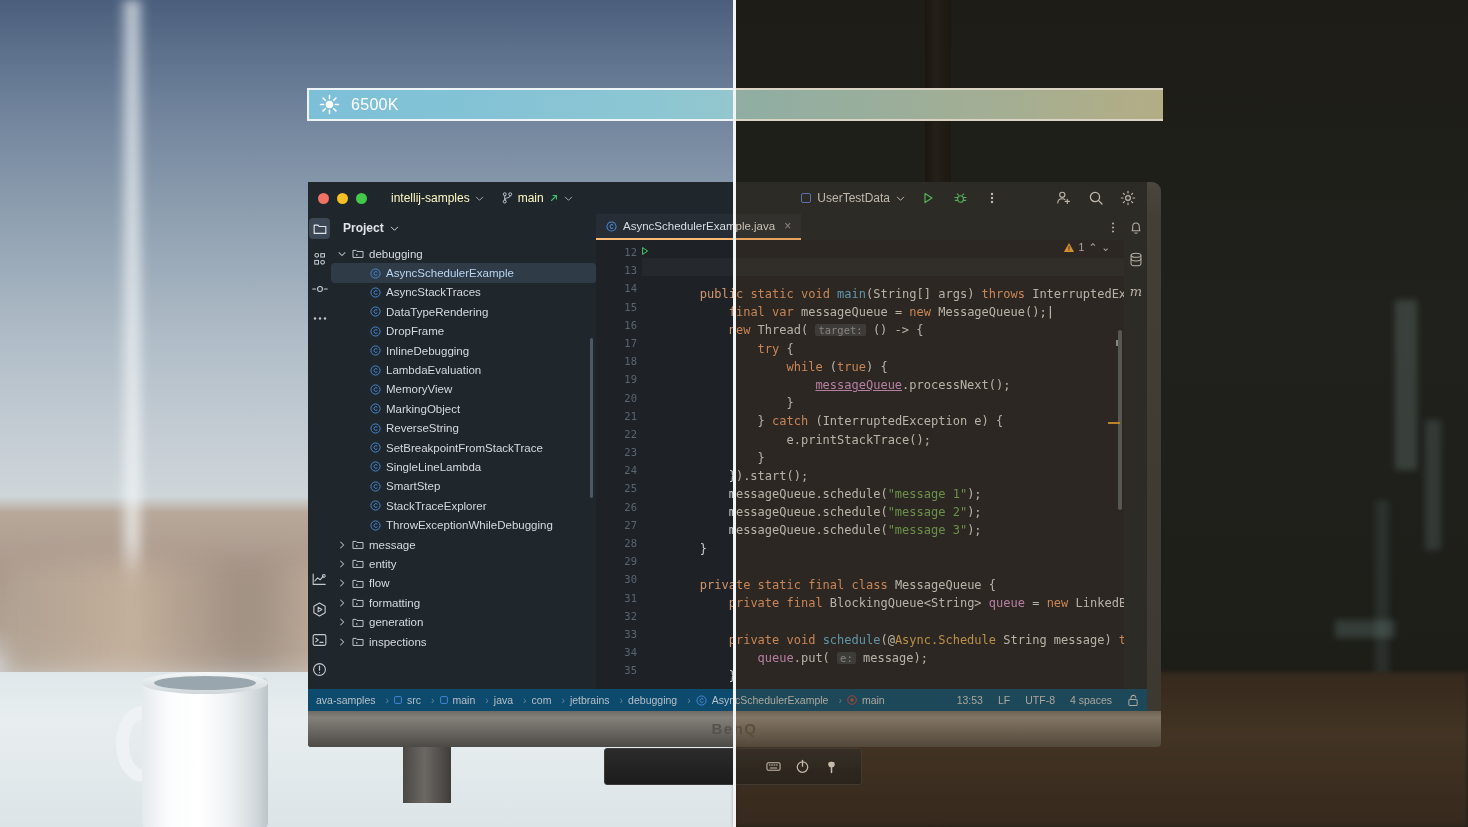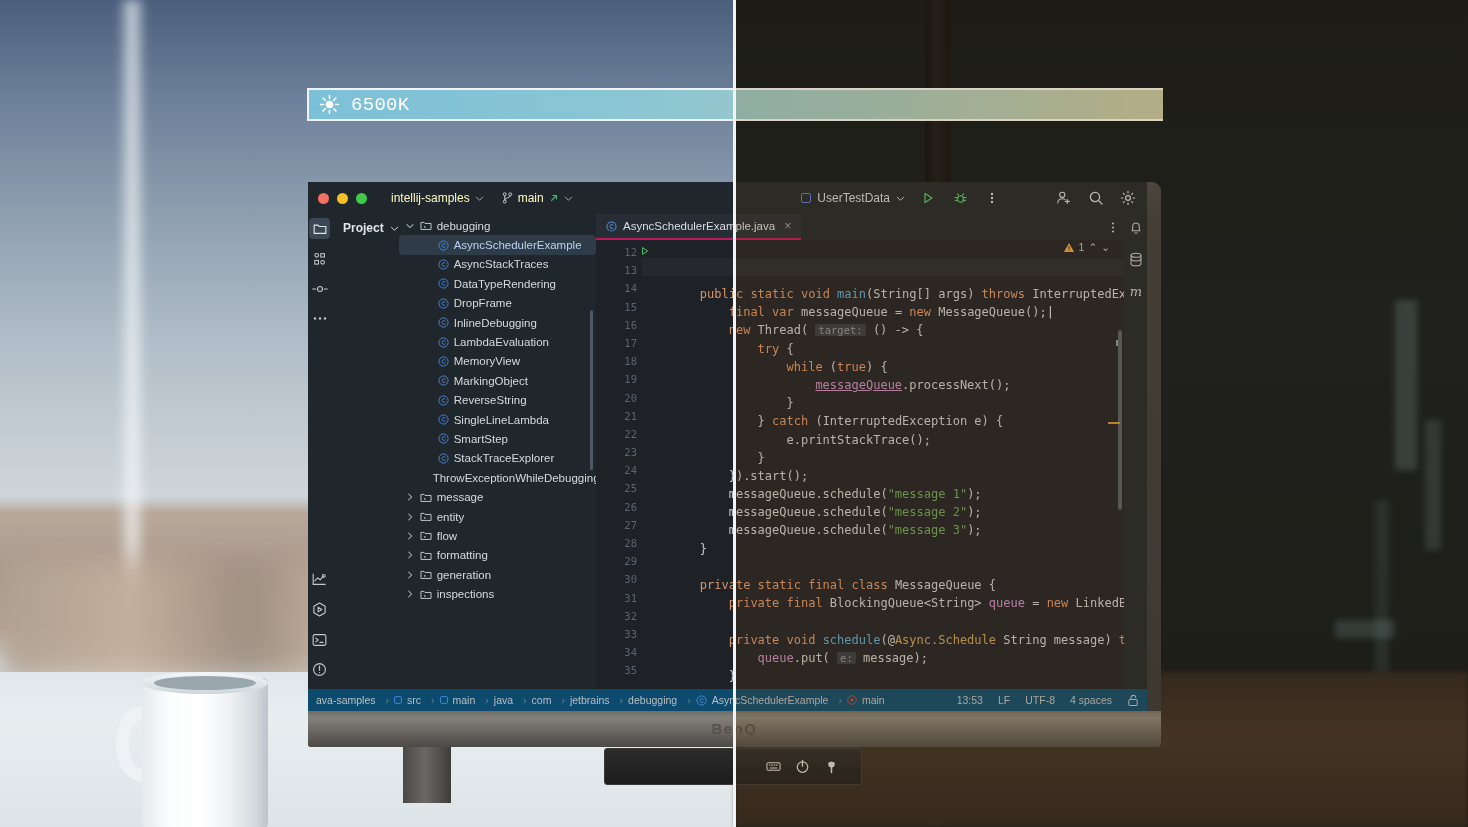--- a/index.html
+++ b/index.html
@@ -89,21 +89,21 @@
   .temp-half { flex:1; display:flex; align-items:center; position:relative; }
   .temp-cool {
     background:linear-gradient(to right,#7cc0d8 0%, #8cc6d3 40%, #a8c8bd 75%, #bfc6a6 100%);
     border:2px solid #eef4f6; border-right:none;
     padding-left:10px; gap:11px;
   }
   .temp-warm {
     background:linear-gradient(to right,#c3ae84 0%, #cbb58a 50%, #d8c296 100%);
     justify-content:flex-end; padding-right:10px; gap:11px;
   }
-  .temp-label { font-size:19px; color:#ffffff; letter-spacing:.3px;font-family:Liberation Mono, monospace; }
+  .temp-label { font-size:16px; color:#ffffff; letter-spacing:.3px; }
   .temp-icon { width:21px; height:21px; display:block; }
 
   
   #monitor { position:absolute; left:308px; top:182px; width:853px; height:565px; z-index:20; }
   .mon-bezel {
     position:absolute; inset:0;
     background:linear-gradient(to bottom,#44484b,#3a3e41 6%,#33373a 94%,#2a2d2f);
     border-radius:9px 9px 3px 3px;
     padding:7px 7px 0 7px;
   }
@@ -163,21 +163,21 @@
     width:23px; background:#1f262c; flex:none;
     display:flex; flex-direction:column; align-items:center;
     padding-top:4px; gap:0;
   }
   .rail-btn { width:21px; height:21px; display:flex; align-items:center; justify-content:center; margin-bottom:9px; border-radius:4px; }
   .rail-btn.active { background:#3b4754; }
   .rail-spacer { flex:1; }
 
   
   .project {
-    width:265px; background:#1f262c; flex:none; display:flex; flex-direction:row; min-height:0;
+    width:265px; background:#1f262c; flex:none; display:flex; flex-direction:column; min-height:0;
   }
   .project-head {
     height:28px; display:flex; align-items:center; gap:6px;
     padding-left:12px; color:#e0e3e7; font-size:12px; font-weight:bold;
   }
   .tree { flex:1; overflow:hidden; padding-top:2px; position:relative; }
   .node {
     display:flex; align-items:center; gap:5px; height:19.4px;
     font-size:11.5px; color:#d6dade; white-space:nowrap;
   }
@@ -188,21 +188,21 @@
     position:absolute; right:3px; top:96px; width:3px; height:160px;
     background:#4e5864; border-radius:2px;
   }
 
   
   .editor { flex:1; display:flex; flex-direction:column; min-width:0; background:#1e2227; }
   .tabbar { height:26px; background:#1f262c; display:flex; align-items:stretch; }
   .tab {
     display:flex; align-items:center; gap:6px; padding:0 10px;
     font-size:11.5px; color:#d9dde1; background:#262d35;
-    border-bottom:2px solid #be185d;
+    border-bottom:2px solid #fdba74;
   }
   .tab .x { opacity:.6; font-size:12px; margin-left:3px; }
   .tabbar-spacer { flex:1; }
   .tab-tools { display:flex; align-items:center; padding:0 9px; }
 
   .code-wrap { flex:1; display:flex; min-height:0; position:relative; background:#1e2227; overflow:hidden; }
   .gutter {
     width:46px; flex:none; text-align:right; padding-right:5px;
     font-family:"DejaVu Sans Mono", monospace; font-size:10.5px; color:#596570;
     padding-top:3px;
@@ -524,20 +524,28 @@
                   </svg>
                   <span class="lbl">MarkingObject</span>
                 </div>
                 <div class="node" style="padding-left: 24px;">
                   <span class="arrow"></span>
                   <svg width="11" height="11" viewBox="0 0 12 12">
                     <circle cx="6" cy="6" r="5" stroke="#4a88d8" stroke-width="1.05" fill="none"></circle>
                     <path d="M7.7 4.3a2.1 2.1 0 1 0 0 3.4" stroke="#4a88d8" stroke-width="1.05" fill="none" stroke-linecap="round"></path>
                   </svg>
                   <span class="lbl">ReverseString</span>
+                </div>
+                <div class="node" style="padding-left: 24px;">
+                  <span class="arrow"></span>
+                  <svg width="11" height="11" viewBox="0 0 12 12">
+                    <circle cx="6" cy="6" r="5" stroke="#4a88d8" stroke-width="1.05" fill="none"></circle>
+                    <path d="M7.7 4.3a2.1 2.1 0 1 0 0 3.4" stroke="#4a88d8" stroke-width="1.05" fill="none" stroke-linecap="round"></path>
+                  </svg>
+                  <span class="lbl">SetBreakpointFromStackTrace</span>
                 </div>
                 <div class="node" style="padding-left: 24px;">
                   <span class="arrow"></span>
                   <svg width="11" height="11" viewBox="0 0 12 12">
                     <circle cx="6" cy="6" r="5" stroke="#4a88d8" stroke-width="1.05" fill="none"></circle>
                     <path d="M7.7 4.3a2.1 2.1 0 1 0 0 3.4" stroke="#4a88d8" stroke-width="1.05" fill="none" stroke-linecap="round"></path>
                   </svg>
                   <span class="lbl">SingleLineLambda</span>
                 </div>
                 <div class="node" style="padding-left: 24px;">

